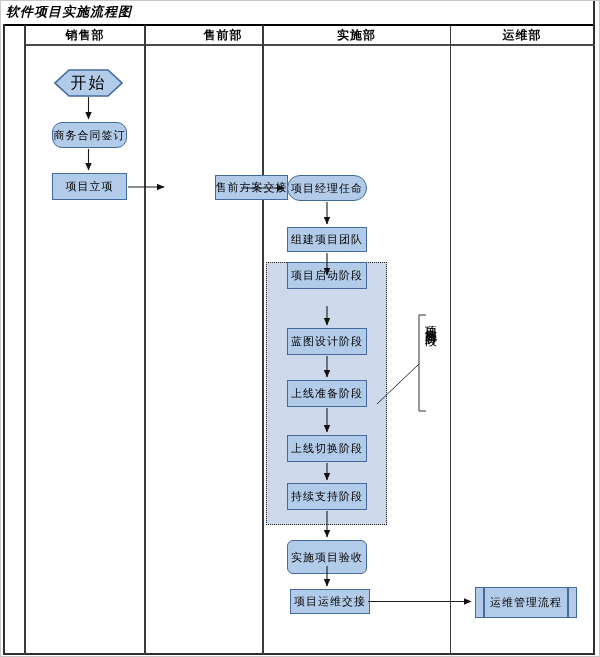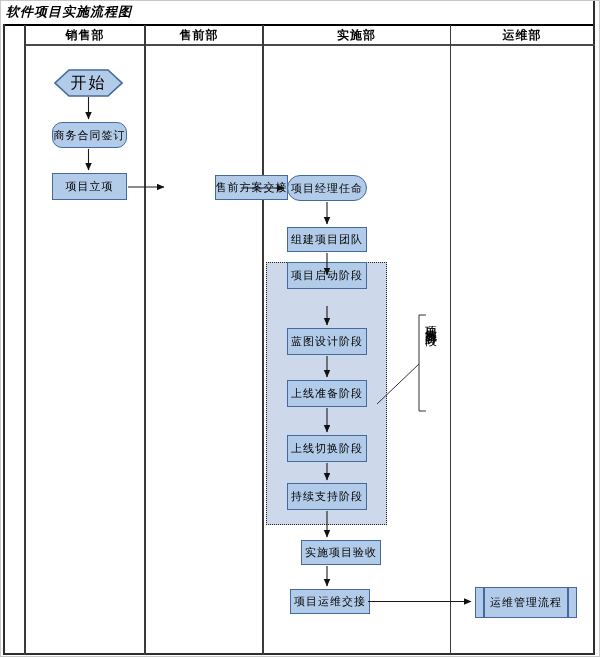--- a/index.html
+++ b/index.html
@@ -61,21 +61,21 @@
 <div class="right-border"></div>
 <div class="bottom-border"></div>
 <div class="header-underline"></div>
 
 <div class="vline" style="left:24px;"></div>
 <div class="vline" style="left:144px;"></div>
 <div class="vline" style="left:262px;"></div>
 <div class="vline" style="left:449.5px;"></div>
 
 <div class="lane-header" style="left:25px;width:120px;">销售部</div>
-<div class="lane-header" style="left:145px;width:108px;">售前部</div>
+<div class="lane-header" style="left:145px;width:108px;padding-left:24px;">售前部</div>
 <div class="lane-header" style="left:263px;width:187px;">实施部</div>
 <div class="lane-header" style="left:450px;width:144px;">运维部</div>
 
 <div class="phase-group"></div>
 
 <div class="hex-wrap">
   <svg width="69" height="28" viewBox="0 0 69 28">
     <polygon points="15,1 54,1 68,14 54,27 15,27 1,14" fill="#B2CBE8" stroke="#44699D" stroke-width="1.6"></polygon>
   </svg>
   <div class="hex-label">开始</div>
@@ -84,21 +84,21 @@
 <div class="node" style="left:52px;top:122px;width:75px;height:26px;border-radius:10px;">商务合同签订</div>
 <div class="node" style="left:52px;top:173px;width:75px;height:27px;">项目立项</div>
 <div class="node" style="left:167px;top:175px;width:73px;height:25px;margin-left:48px;">售前方案交接</div>
 <div class="node" style="left:287px;top:175px;width:80px;height:26px;border-radius:13px;">项目经理任命</div>
 <div class="node" style="left:287px;top:227px;width:80px;height:25px;">组建项目团队</div>
 <div class="node" style="left:287px;top:262px;width:80px;height:27px;">项目启动阶段</div>
 <div class="node" style="left:287px;top:328px;width:80px;height:27px;">蓝图设计阶段</div>
 <div class="node" style="left:287px;top:380px;width:80px;height:27px;">上线准备阶段</div>
 <div class="node" style="left:287px;top:435px;width:80px;height:27px;">上线切换阶段</div>
 <div class="node" style="left:287px;top:483px;width:80px;height:27px;">持续支持阶段</div>
-<div class="node" style="left:301px;top:540px;width:80px;height:25px;">实施项目验收</div>
+<div class="node" style="left:287px;top:540px;width:80px;height:34px;border-radius:6px;">实施项目验收</div>
 <div class="node" style="left:290px;top:589px;width:80px;height:25px;">项目运维交接</div>
 
 <div class="node" style="left:475px;top:587px;width:102px;height:31px;">
   <span class="predef-bar" style="left:7px;"></span>
   <span class="predef-bar" style="right:7px;"></span>
   <span>运维管理流程</span>
 </div>
 
 <div class="bracket-label">项目实施各阶段</div>
 

